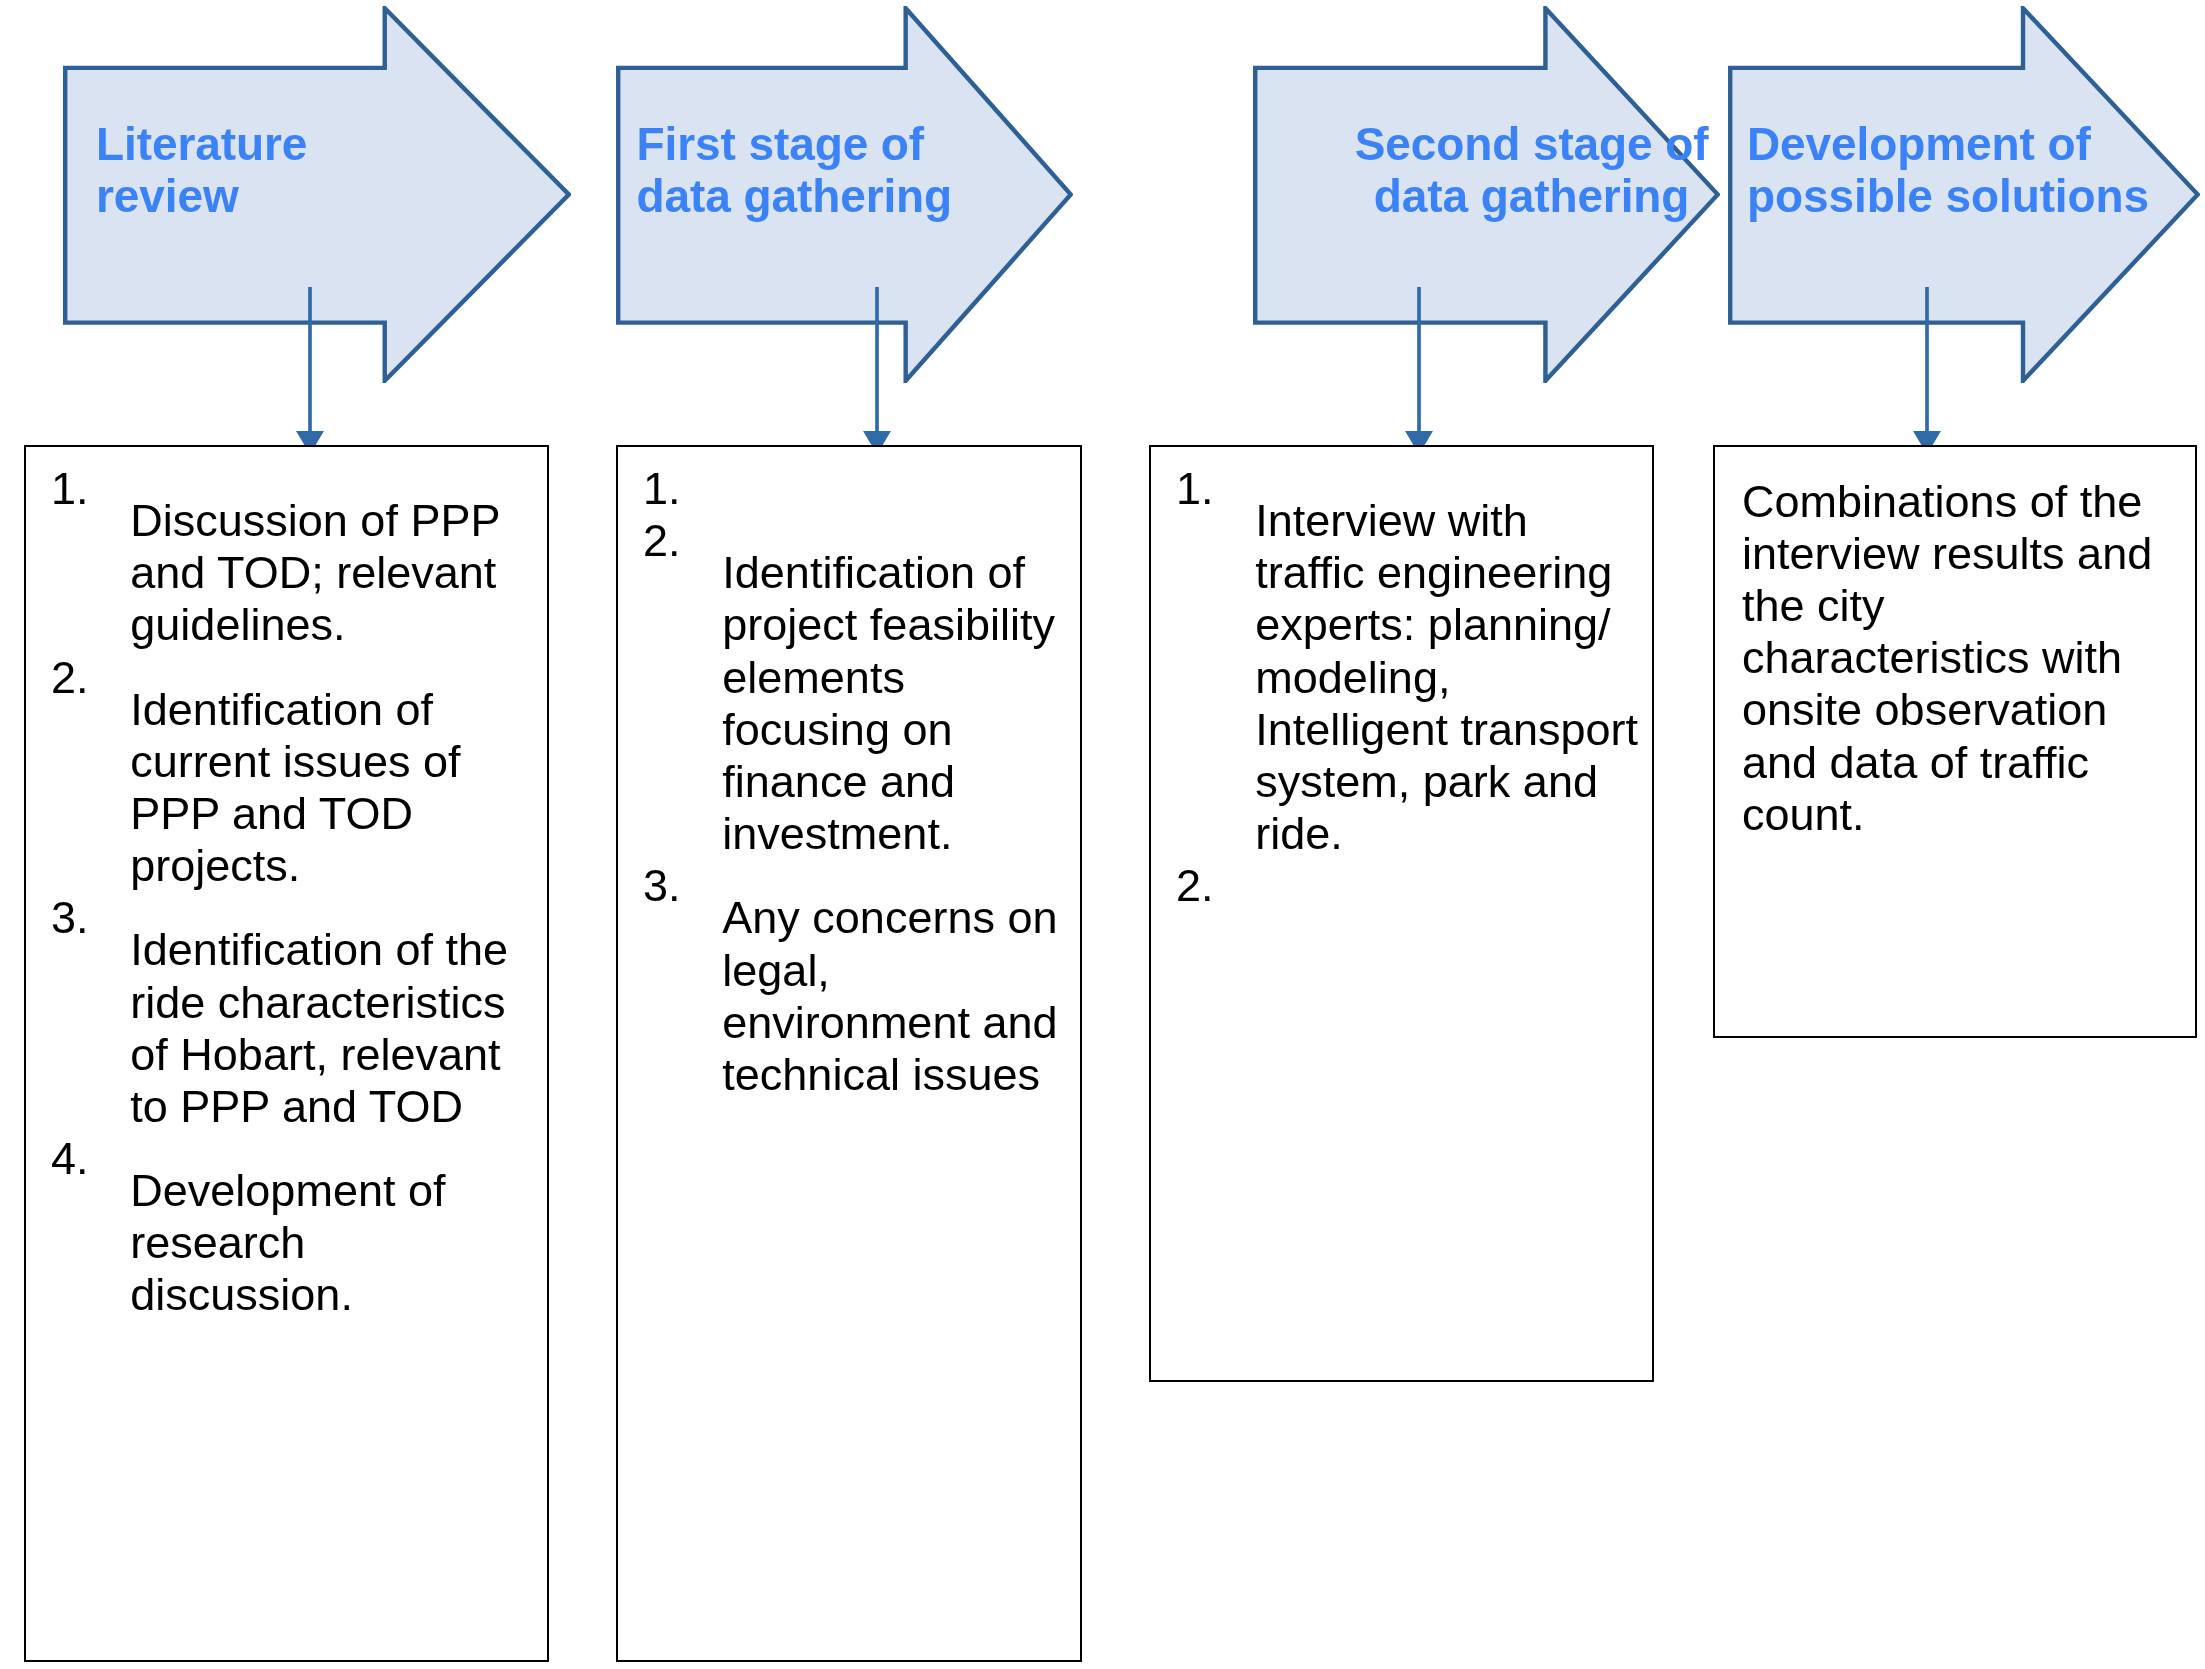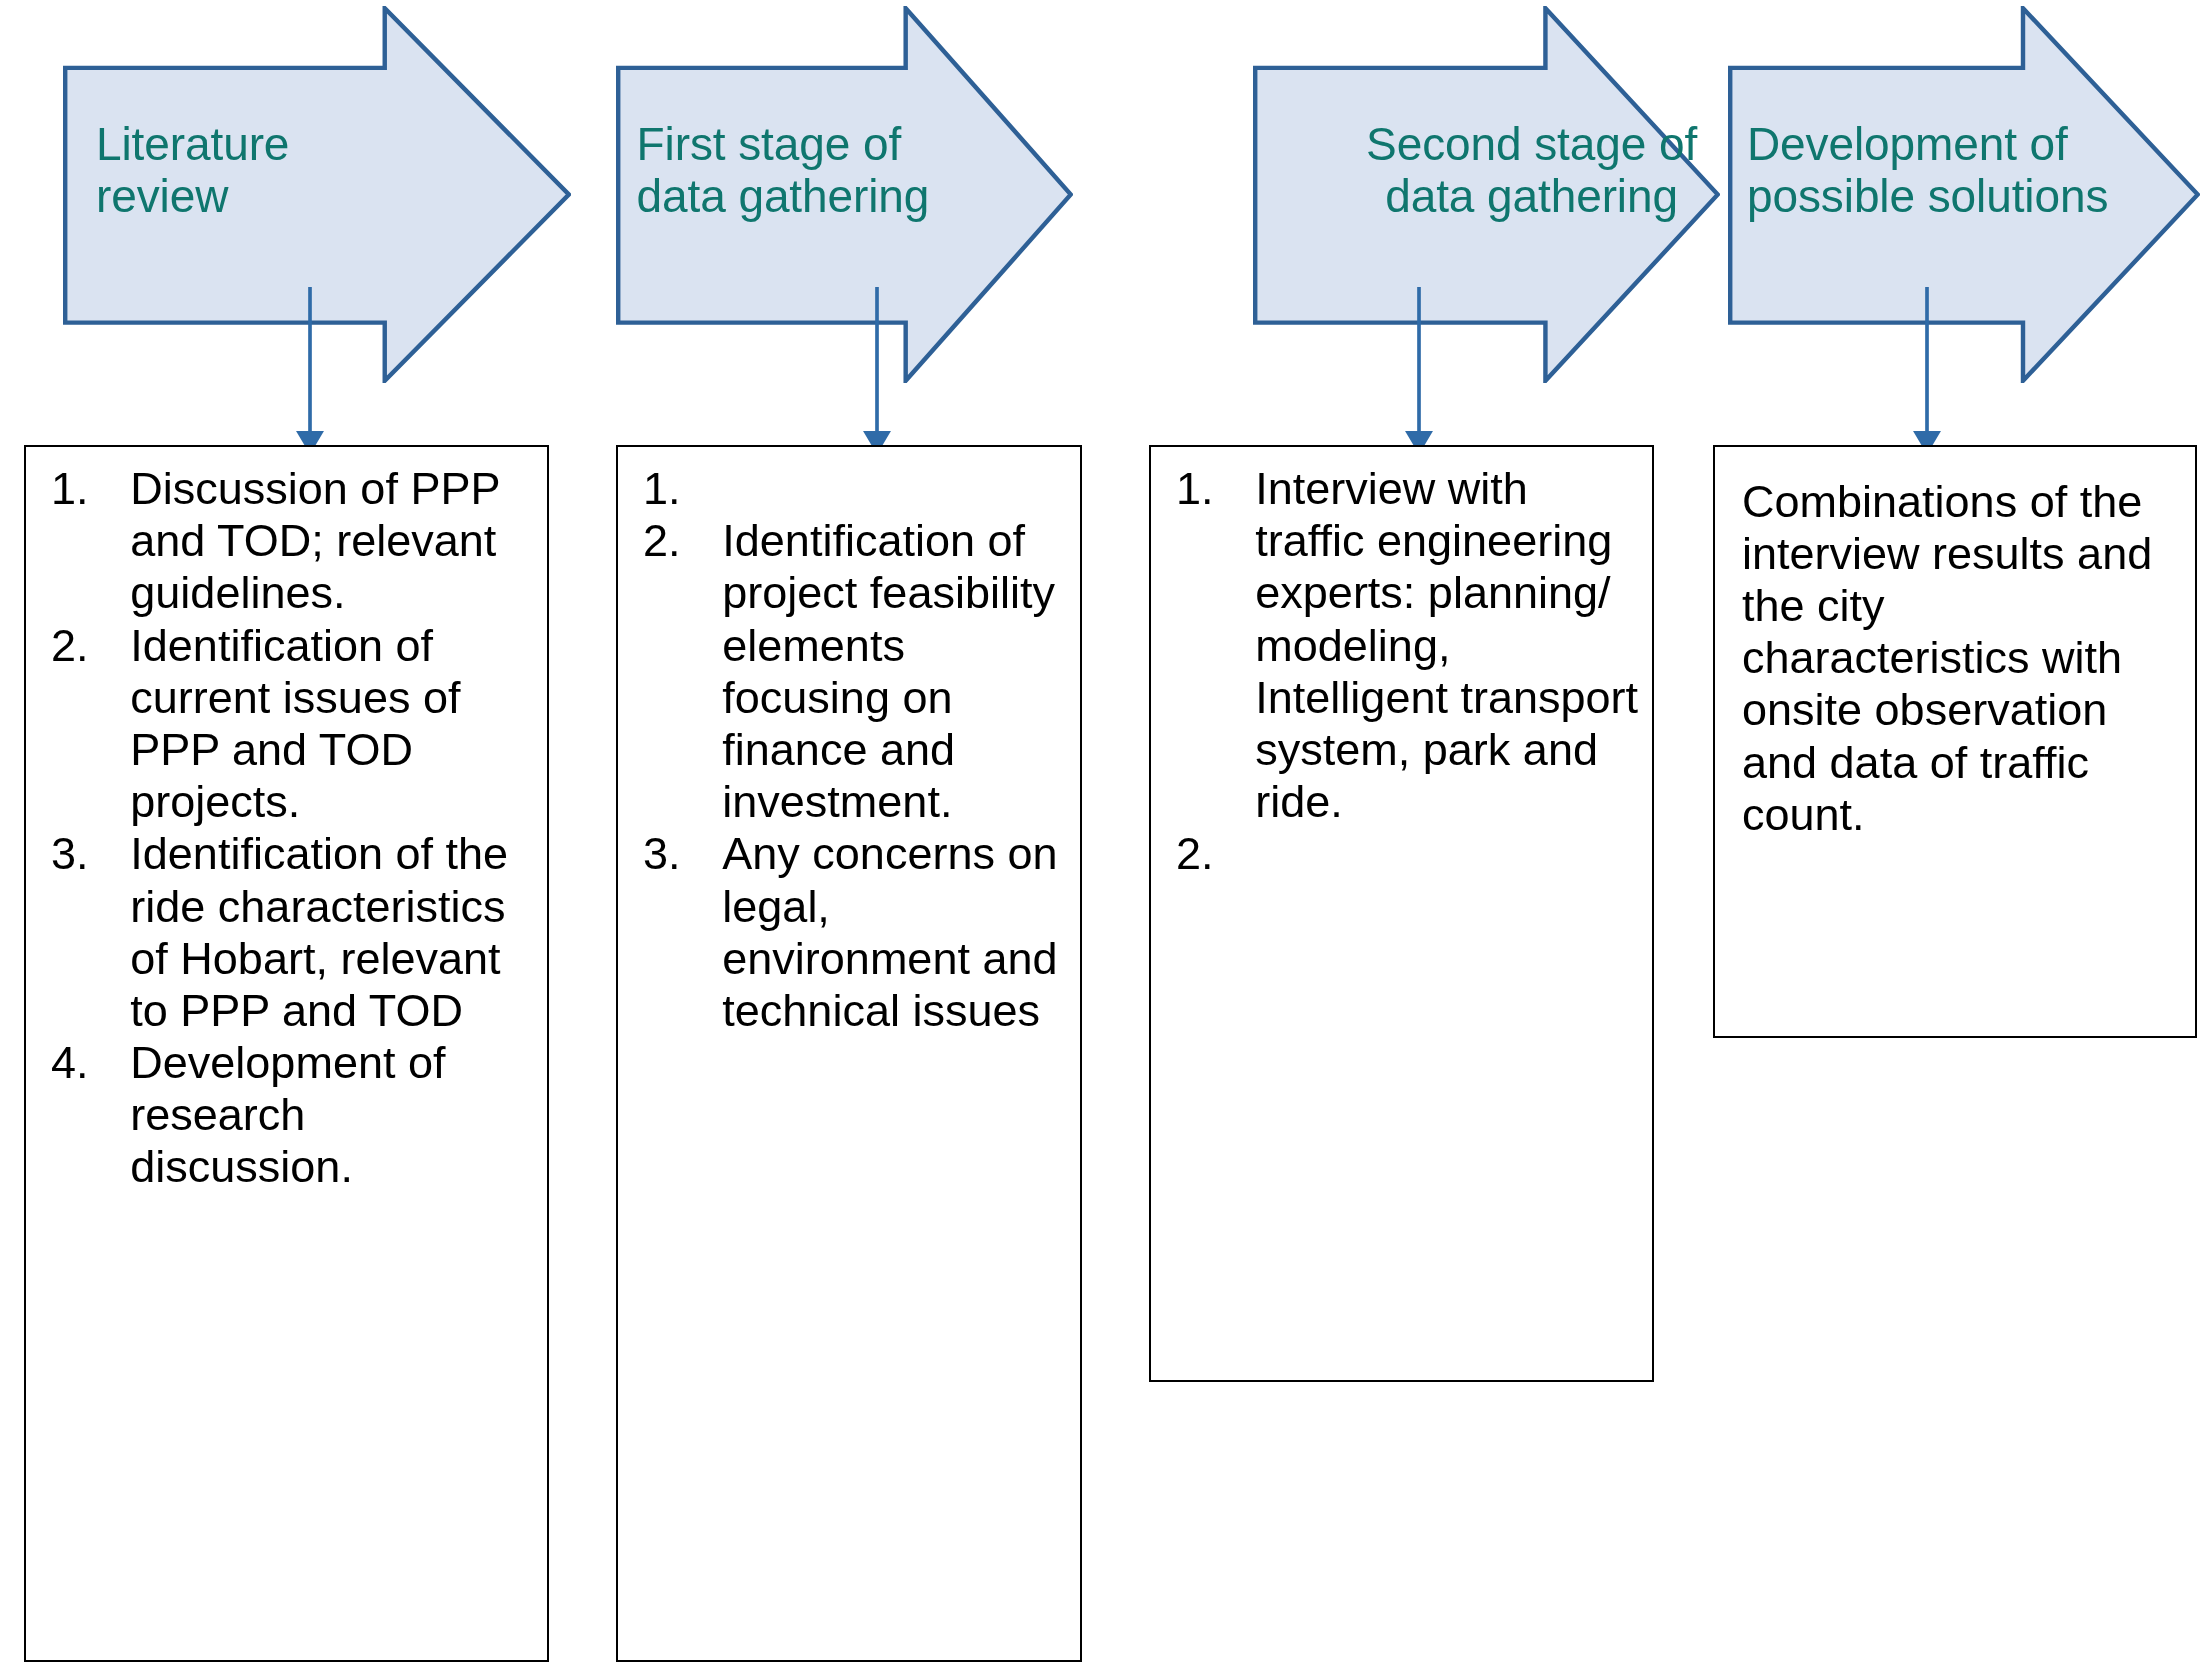--- a/index.html
+++ b/index.html
@@ -29,26 +29,27 @@
   }
   .stage-arrow .arrow-svg {
     position: absolute;
     left: 0; top: 0;
     width: 100%;
     height: 100%;
     display: block;
   }
   .stage-arrow .arrow-label {
     position: absolute;
-    color: #0f766e;
+    color: #3b82f6;
     font-size: 46px;
     line-height: 1.14;
     letter-spacing: -0.1px;
     white-space: pre-line;
     z-index: 3;
+    font-weight: bold;
   }
 
   
   .connector {
     position: absolute;
     z-index: 1;
   }
   .connector svg { display: block; }
 
   
@@ -73,20 +74,21 @@
   }
   .li-num {
     flex: 0 0 auto;
     width: 91px;
     text-align: left;
     padding-left: 11.8px;
     box-sizing: border-box;
   }
   .li-text {
     flex: 1 1 auto;
+    margin-top: 32px;
   }
   .box-plain {
     margin: 8px;
     padding: 20.6px 14.7px 7.4px 19px;
     color: #000000;
     font-size: 45px;
     line-height: 1.16;
   }
 </style>
 </head>

